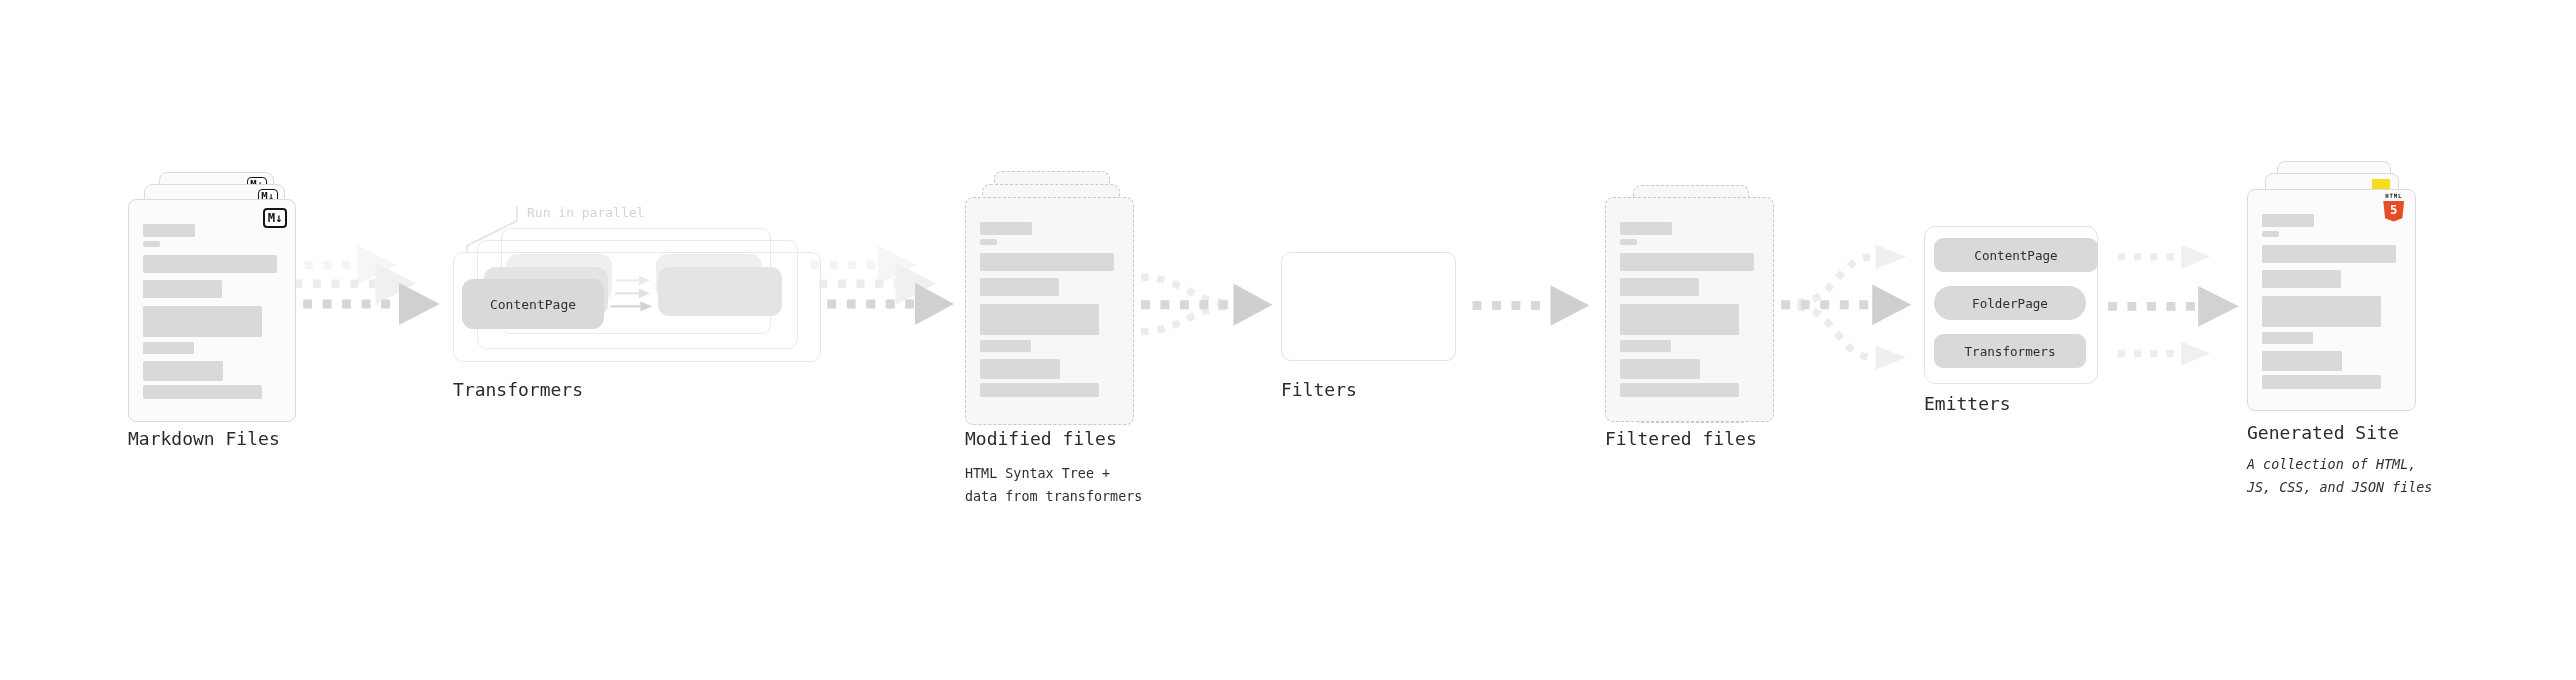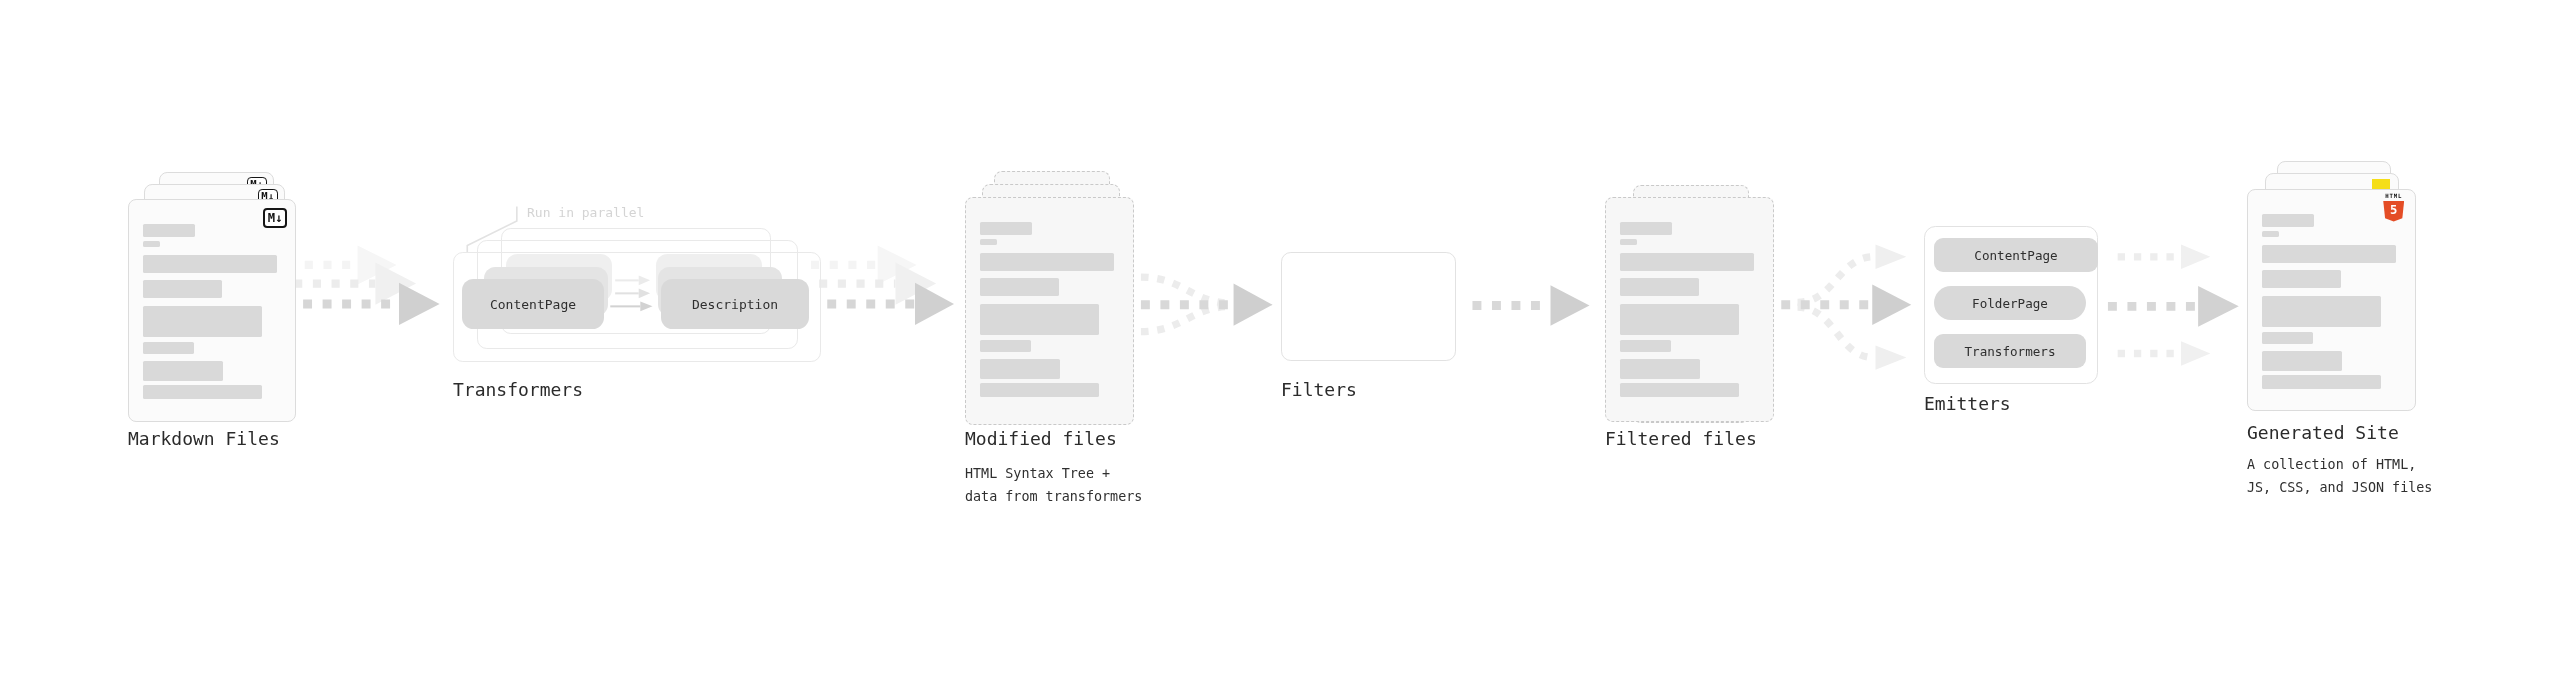--- a/index.html
+++ b/index.html
@@ -151,21 +151,20 @@
   <div class="ghost-box" style="left:501px;top:228px;width:268px;height:104px;"></div>
   <div class="ghost-box" style="left:477px;top:240px;width:319px;height:107px;"></div>
   <div class="ghost-box" style="left:453px;top:252px;width:366px;height:108px;"></div>
 
   <div class="pill ghost2" style="left:506px;top:254px;width:106px;height:47px;"></div>
   <div class="pill ghost1" style="left:484px;top:267px;width:124px;height:49px;"></div>
   <div class="pill" style="left:462px;top:279px;width:142px;height:50px;">ContentPage</div>
 
   <div class="pill ghost2" style="left:656px;top:254px;width:106px;height:47px;"></div>
   <div class="pill ghost1" style="left:658px;top:267px;width:124px;height:49px;"></div>
-  <div class="pill" style="left:661px;top:279px;width:148px;height:50px;">Description</div>
 
   <div class="stage-label" style="left:453px;top:379px;">Transformers</div>
 
   <div class="doc-card dashed" style="left:994px;top:171px;width:114px;height:236px;"></div>
   <div class="doc-card dashed" style="left:982px;top:184px;width:136px;height:236px;"></div>
   <div class="doc-card dashed" style="left:965px;top:197px;width:167px;height:226px;">
     <div class="doc-bars">
         <div style="position: absolute; left: 14px; top: 24.4px; width: 52px; height: 12.2px; background: rgb(217, 217, 217); border-radius: 1.6px;"></div>
         <div style="position: absolute; left: 14px; top: 41px; width: 17px; height: 5.7px; background: rgb(217, 217, 217); border-radius: 1.6px;"></div>
         <div style="position: absolute; left: 14px; top: 55px; width: 134px; height: 18px; background: rgb(217, 217, 217); border-radius: 1.6px;"></div>
@@ -225,19 +224,19 @@
         <div style="position: absolute; left: 14px; top: 41px; width: 17px; height: 5.7px; background: rgb(217, 217, 217); border-radius: 1.6px;"></div>
         <div style="position: absolute; left: 14px; top: 55px; width: 134px; height: 18px; background: rgb(217, 217, 217); border-radius: 1.6px;"></div>
         <div style="position: absolute; left: 14px; top: 80px; width: 79px; height: 18px; background: rgb(217, 217, 217); border-radius: 1.6px;"></div>
         <div style="position: absolute; left: 14px; top: 106px; width: 119px; height: 31px; background: rgb(217, 217, 217); border-radius: 1.6px;"></div>
         <div style="position: absolute; left: 14px; top: 142px; width: 51px; height: 12.2px; background: rgb(217, 217, 217); border-radius: 1.6px;"></div>
         <div style="position: absolute; left: 14px; top: 161px; width: 80px; height: 19.5px; background: rgb(217, 217, 217); border-radius: 1.6px;"></div>
         <div style="position: absolute; left: 14px; top: 185px; width: 119px; height: 14px; background: rgb(217, 217, 217); border-radius: 1.6px;"></div>
       </div>
   </div>
   <div class="stage-label" style="left:2247px;top:422px;">Generated Site</div>
-  <div class="stage-desc" style="left:2247px;top:453px;">
+  <div class="stage-desc" style="left:2247px;top:453px;font-style:italic;">
     <div>A collection of HTML,</div>
     <div>JS, CSS, and JSON files</div>
   </div>
 
 </div>
 
 
 </body></html>

